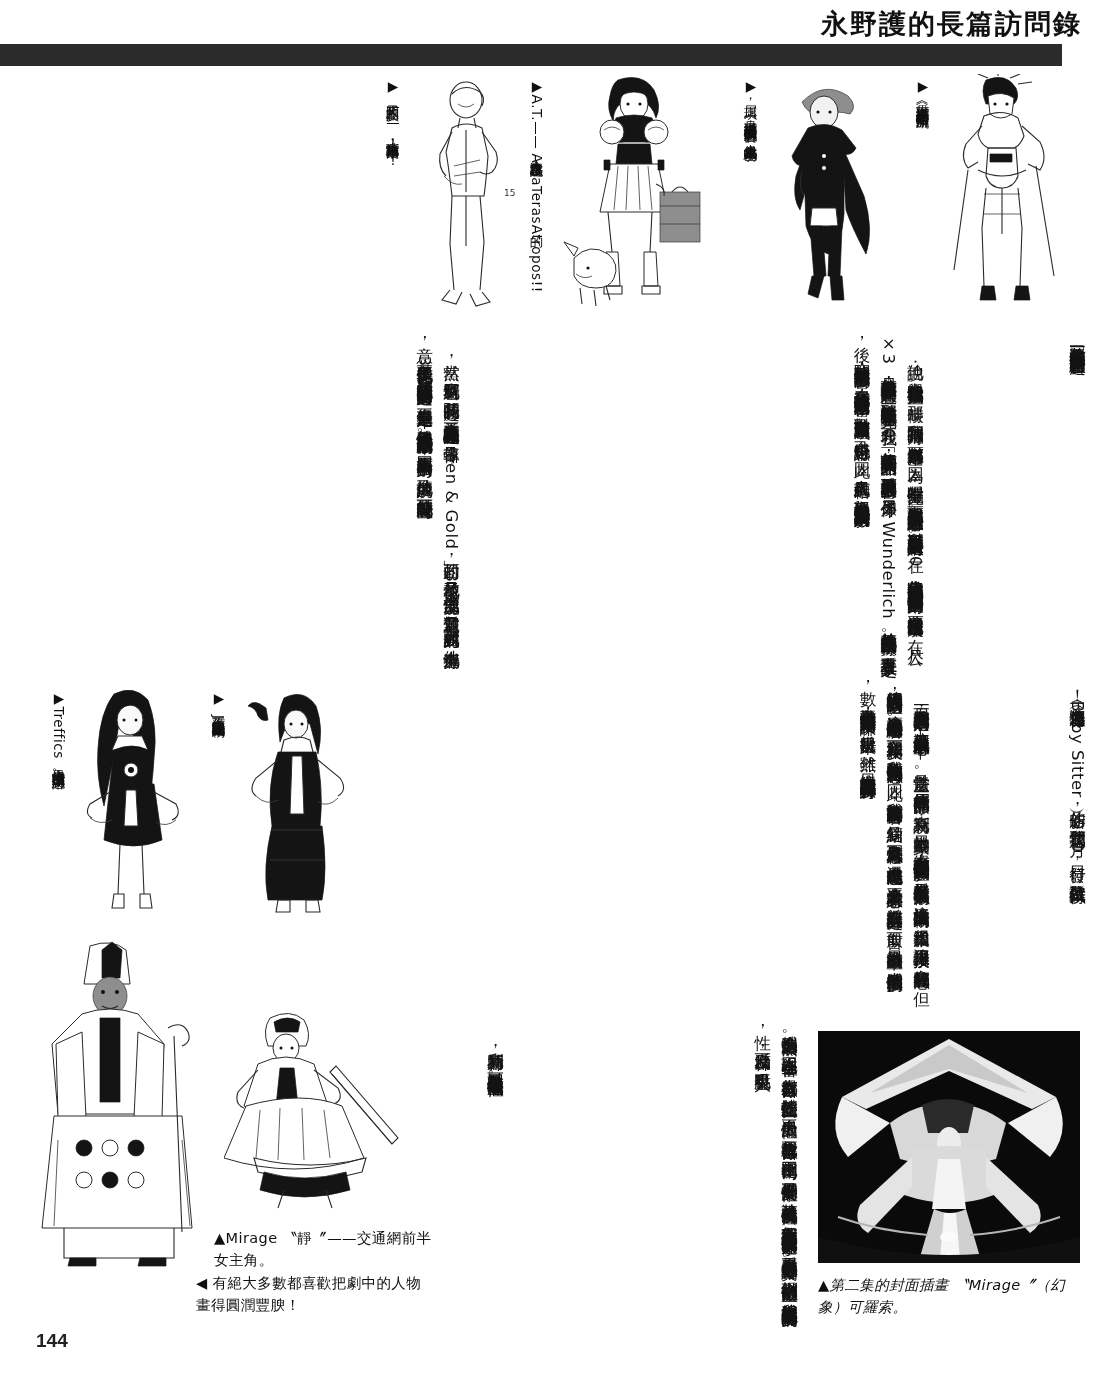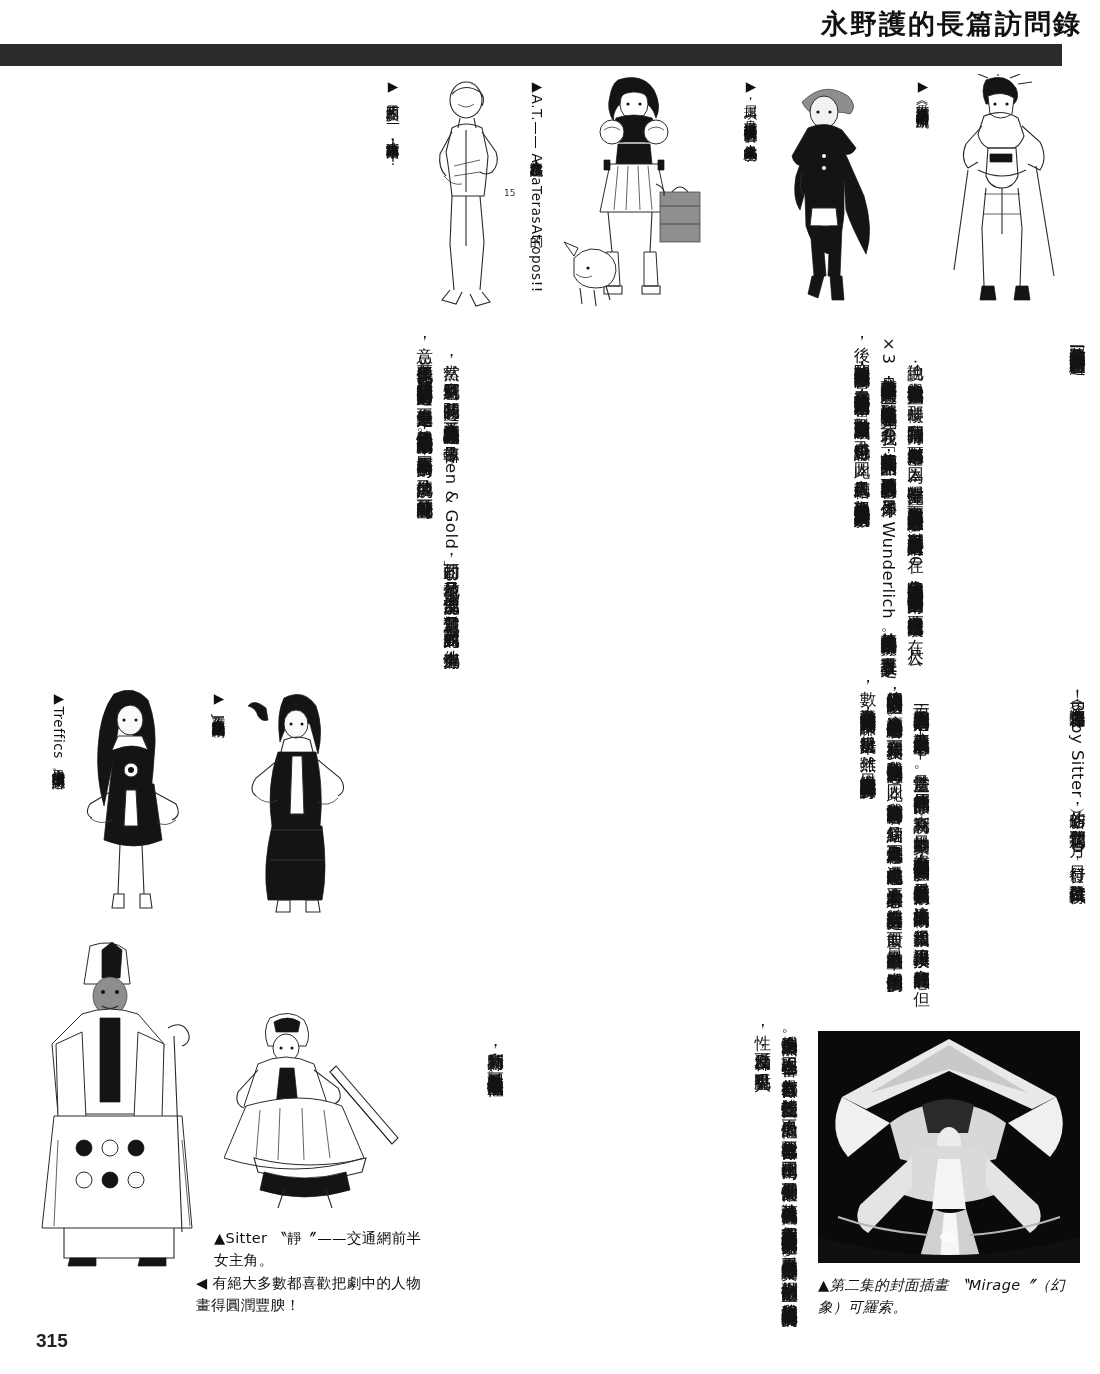--- a/index.html
+++ b/index.html
@@ -298,21 +298,21 @@
   <path class="fillwht" d="M22 94 q56 -16 96 0 l22 52 q-70 22 -140 0z"></path>
   <path class="lnthin" d="M36 98 l-4 48 M56 96 l-2 52 M78 96 l2 52 M100 98 l6 48"></path>
   <path class="ln" d="M30 146 q56 14 112 0 l-4 14 q-52 14 -104 0z"></path>
   <path class="ln" d="M108 62 l60 70" stroke-width="2"></path>
   <path class="ln" d="M106 60 l6 -6 l62 72 l-6 6z"></path>
   <path class="fillblk" d="M40 160 q40 12 82 0 l4 18 q-46 14 -90 0z"></path>
   <path class="ln" d="M60 178 l-6 18 M102 178 l6 18"></path>
 </svg>
 </div>
 
-<div class="hcaption" style="left:214px; top:1227px; width:220px;">▲Sitter 〝靜〞——交通網前半女主角。</div>
+<div class="hcaption" style="left:214px; top:1227px; width:220px;">▲Mirage 〝靜〞——交通網前半女主角。</div>
 <div class="hcaption" style="left:196px; top:1272px; width:236px;">◀ 有絕大多數都喜歡把劇中的人物畫得圓潤豐腴！</div>
 
 <div class="body-block vtext-mixed" style="left:630px; top:1022px; width:172px; height:284px;">感人物造型十分的熱衷。因為在現今社會中，一般人都喜歡苗條，體態輕盈的女性。不過一般的男性，我想會更喜歡苗條，但三圍比例勻稱，骨感卻不扁平的女性，芭迪肯就是其中的代表女性，但我卻喜歡崔西（著名的骨感模特兒）或東歐的女子體操選手，看起來不骨感但肌肉線條卻十分結實。一副鋼鐵打造似的體型，我總覺得別人看來認為柔魅無骨的女性，反而沒精神，一點兒也不吸引人。</div>
 
 <div class="body-block vtext-mixed" style="left:412px; top:1022px; width:96px; height:284px;">　克利斯的精神，可以說是同時具有幼兒性及老成雙重個性。</div>
 
 <div id="mirage-photo">
 <svg width="262" height="232" viewBox="0 0 262 232">
   <rect x="0" y="0" width="262" height="232" fill="#0a0a0a"></rect>
   <path d="M131 8 L238 66 L214 78 L131 40 L48 78 L24 66 Z" fill="#e9e9e9"></path>
@@ -329,13 +329,13 @@
   <path d="M116 178 q16 8 32 0 l14 48 l-60 0 z" fill="#d0d0d0"></path>
   <path d="M126 182 l12 0 l4 46 l-20 0 z" fill="#f6f6f6"></path>
   <path d="M20 186 q40 14 90 18 M242 186 q-40 14 -90 18" stroke="#b5b5b5" fill="none" stroke-width="2"></path>
   <path d="M0 206 q70 18 131 18 q61 0 131 -18 l0 26 l-262 0z" fill="#101010"></path>
   <ellipse cx="131" cy="206" rx="9" ry="5" fill="#fbfbfb"></ellipse>
 </svg>
 </div>
 
 <div class="hcaption" style="left:818px; top:1274px; width:270px;font-style:italic;">▲第二集的封面插畫 〝Mirage〞（幻象）可羅索。</div>
 
-<div id="page-number">315</div>
+<div id="page-number">144</div>
 
 </body></html>

